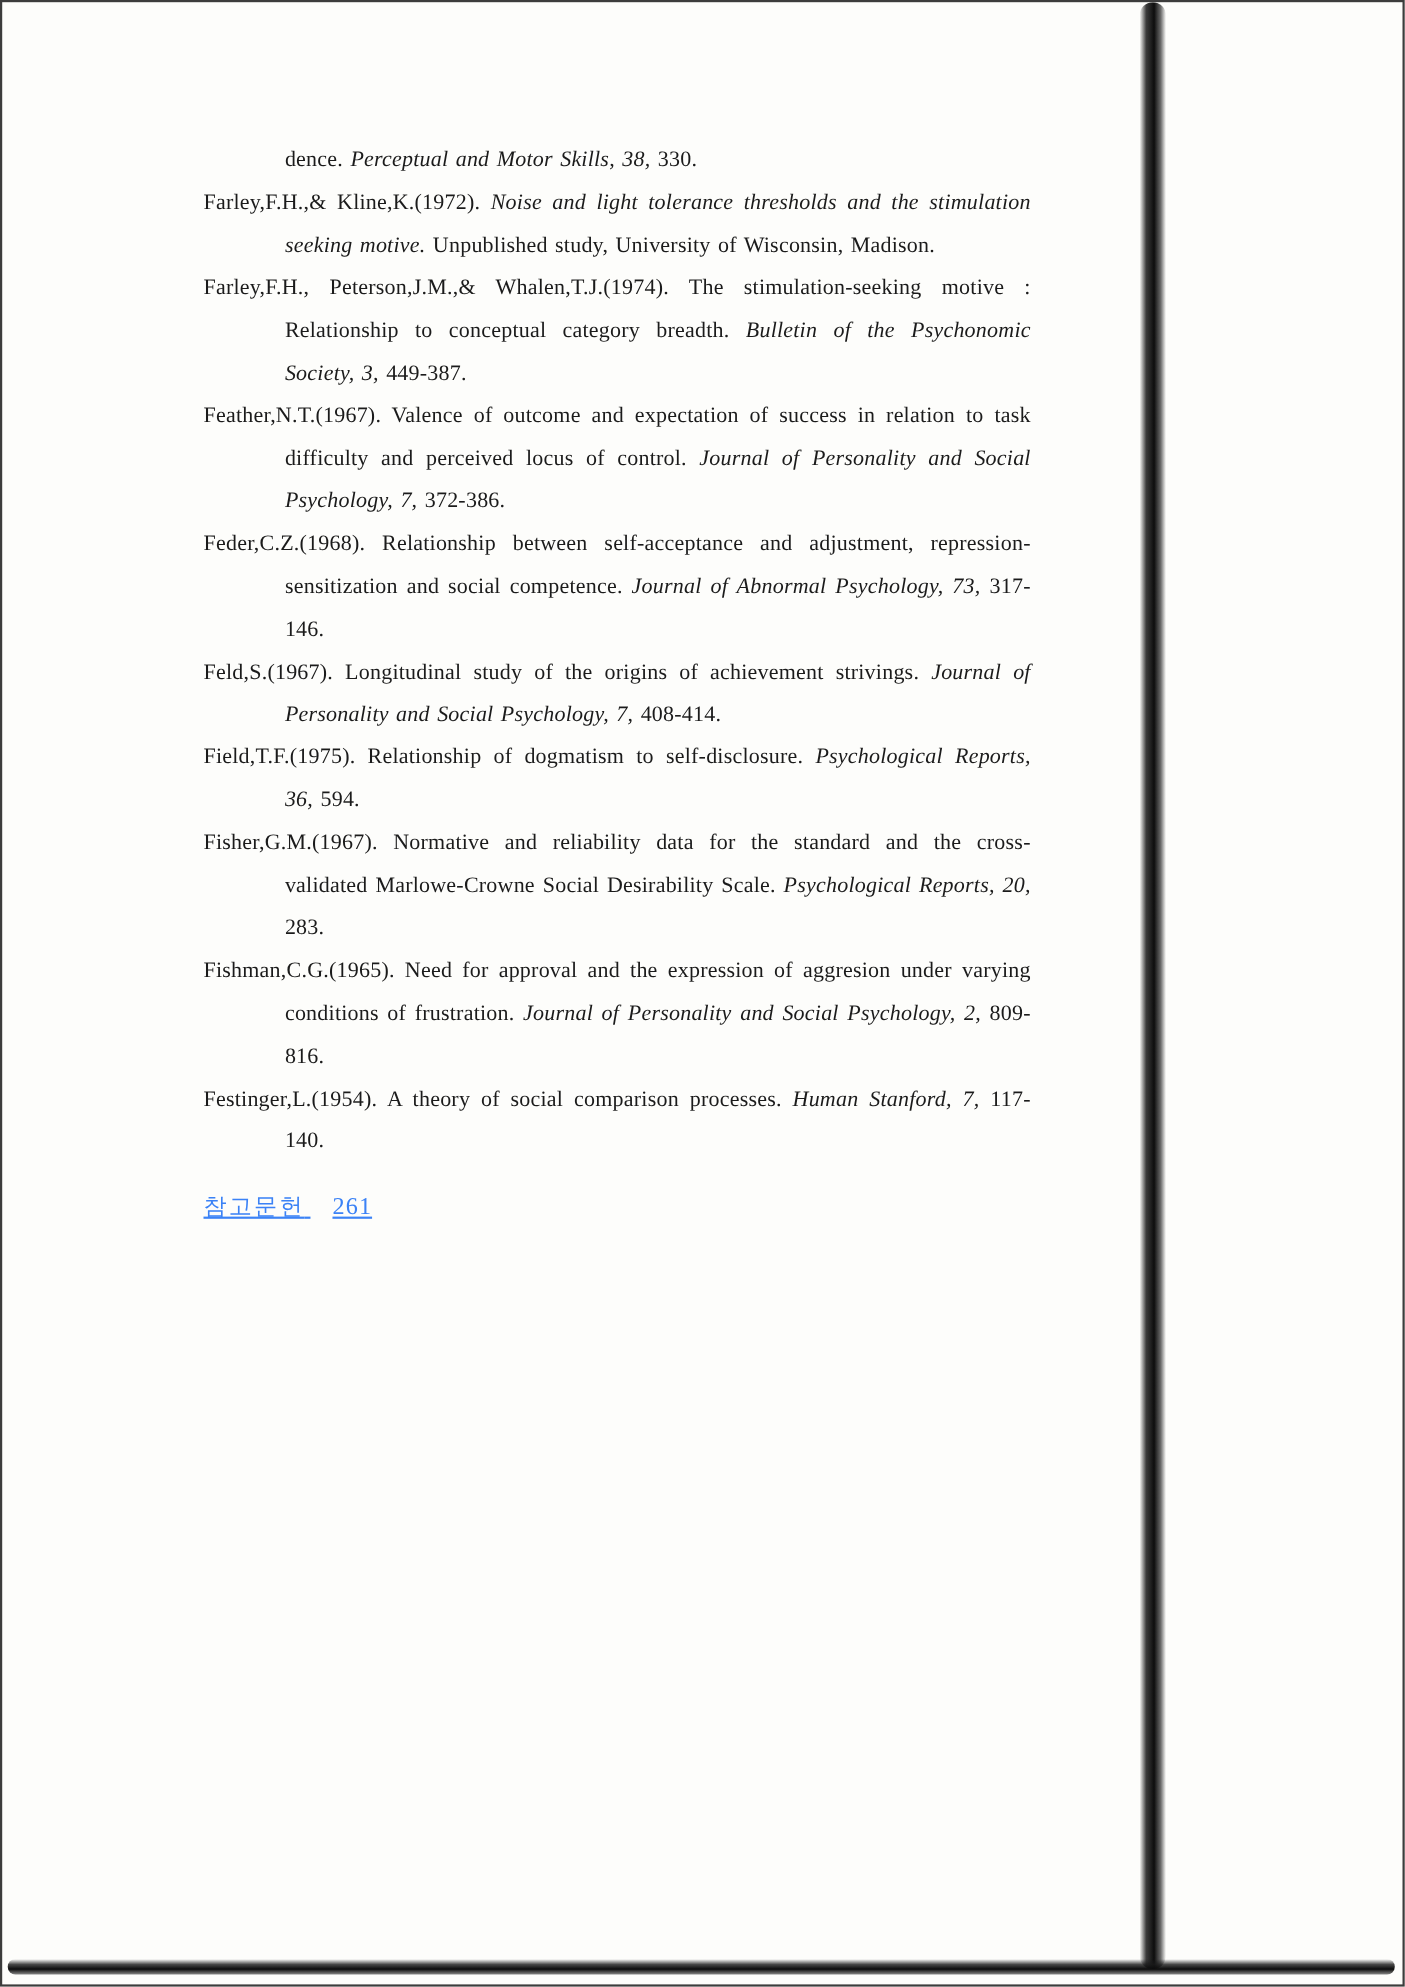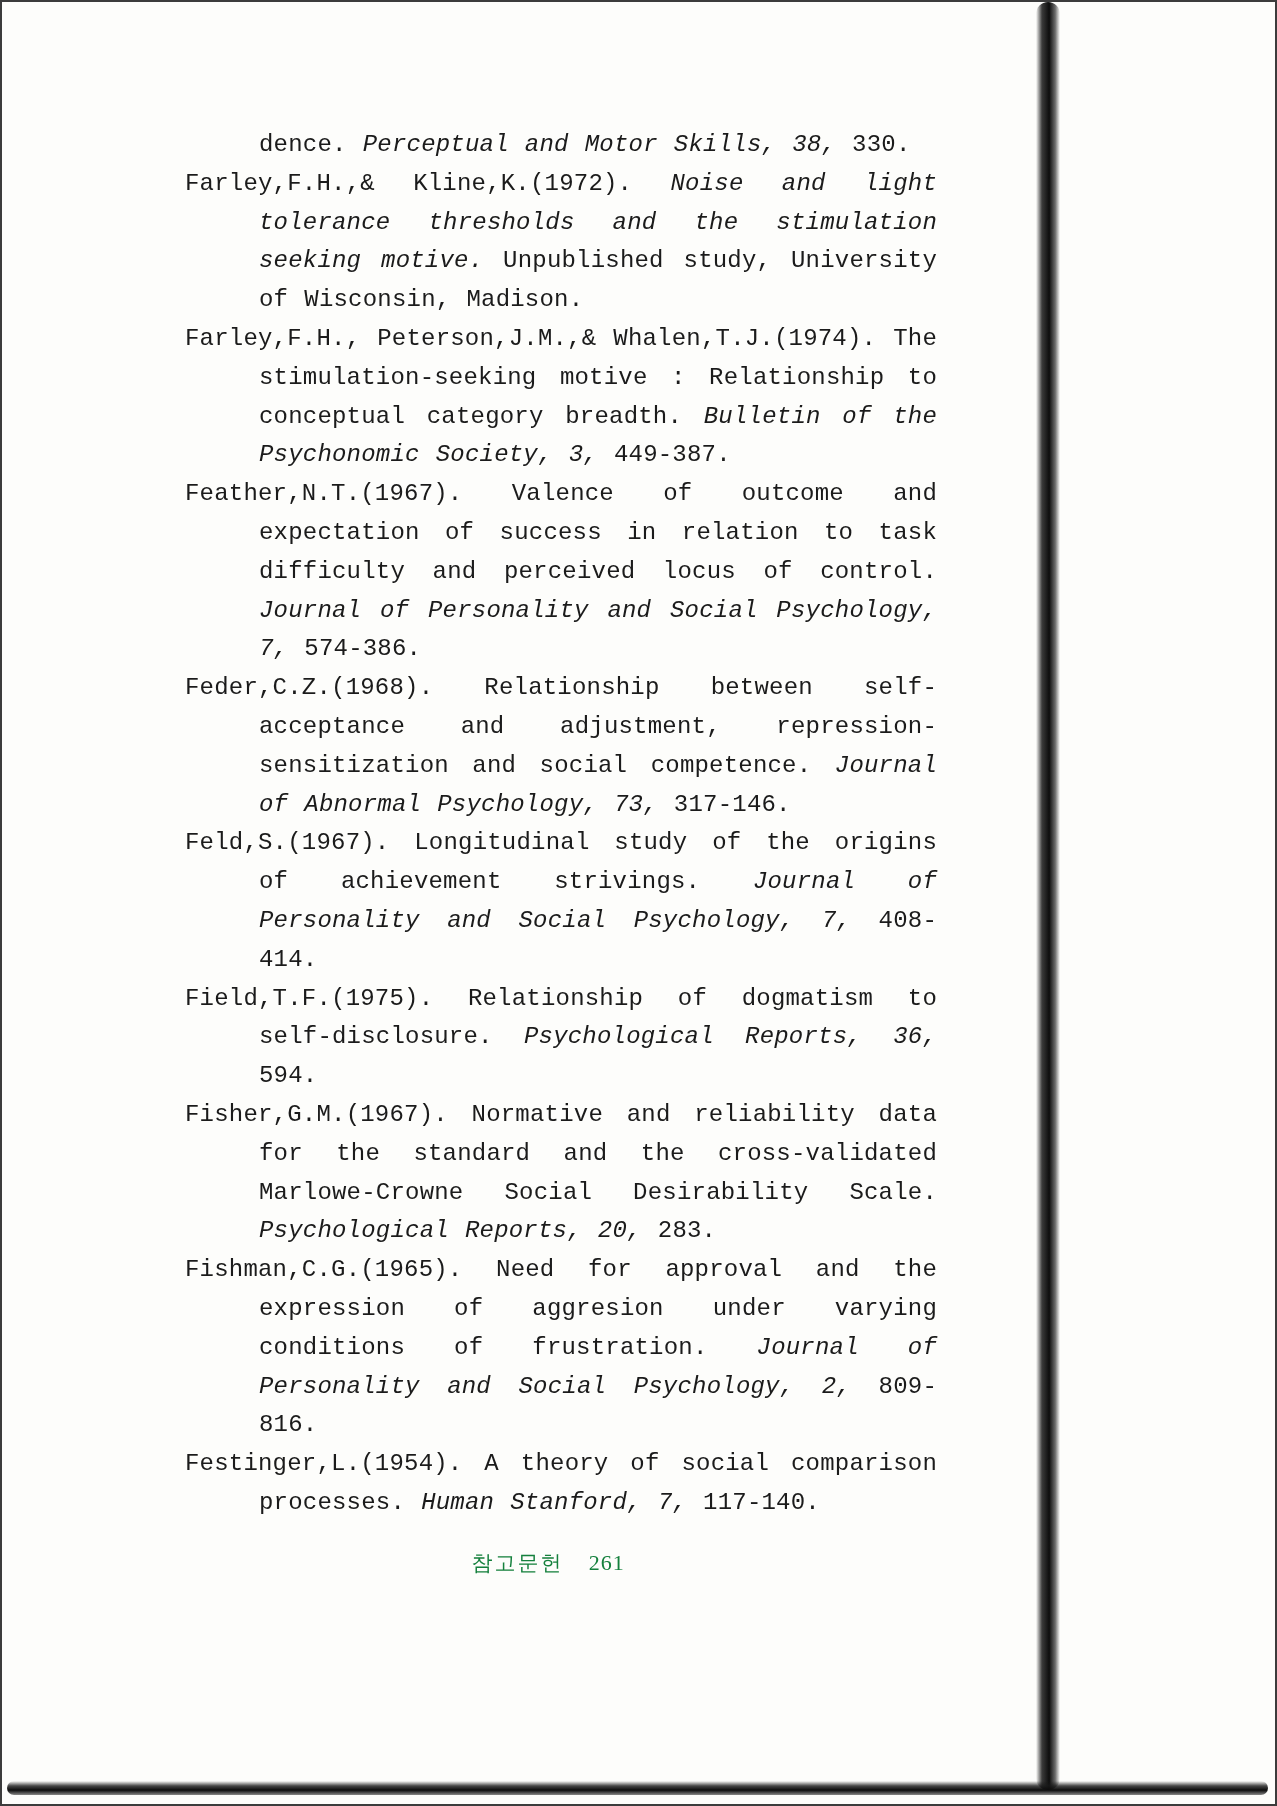--- a/index.html
+++ b/index.html
@@ -18,38 +18,38 @@
   }
 
   .content {
     position: absolute;
     left: 183px;
     top: 124px;
     width: 752px;
   }
 
   .refs p {
-    font-size: 24px;
+    font-size: 20px;
     line-height: 38.8px;
     text-align: justify;
     padding-left: 74px;
     text-indent: -74px;
     letter-spacing: 0.2px;
     word-spacing: 1.5px;
-    font-family: Liberation Mono, monospace;
   }
   .refs p.cont { text-indent: 0; }
   .refs .it { font-style: italic; }
 
   .footer {
     margin-top: 26px;
-    text-align: center;
+    text-align: left;
     padding-right: 26px;
     font-size: 21px;
-    color: #15803d;
+    color: #3b82f6;
+    text-decoration: underline;
   }
   .footer-label { letter-spacing: 2px; }
   .footer-num { margin-left: 20px; font-size: 22px; letter-spacing: 1px; }
 
   
   .edge-right {
     position: absolute;
     top: 0;
     left: 1034px;
     width: 24px;
@@ -79,21 +79,21 @@
 </head>
 <body>
 
 <div class="scan">
 
   <div class="content">
     <div class="refs">
         <p class="cont"><span class="rm">dence. </span><span class="it">Perceptual and Motor Skills, 38,</span><span class="rm"> 330.</span></p>
         <p><span class="rm">Farley,F.H.,&amp; Kline,K.(1972). </span><span class="it">Noise and light tolerance thresholds and the stimulation seeking motive.</span><span class="rm"> Unpublished study, University of Wisconsin, Madison.</span></p>
         <p><span class="rm">Farley,F.H., Peterson,J.M.,&amp; Whalen,T.J.(1974). The stimulation-seeking motive : Relationship to conceptual category breadth. </span><span class="it">Bulletin of the Psychonomic Society, 3,</span><span class="rm"> 449-387.</span></p>
-        <p><span class="rm">Feather,N.T.(1967). Valence of outcome and expectation of success in relation to task difficulty and perceived locus of control. </span><span class="it">Journal of Personality and Social Psychology, 7,</span><span class="rm"> 574-386.</span></p>
+        <p><span class="rm">Feather,N.T.(1967). Valence of outcome and expectation of success in relation to task difficulty and perceived locus of control. </span><span class="it">Journal of Personality and Social Psychology, 7,</span><span class="rm"> 372-386.</span></p>
         <p><span class="rm">Feder,C.Z.(1968). Relationship between self-acceptance and adjustment, repression-sensitization and social competence. </span><span class="it">Journal of Abnormal Psychology, 73,</span><span class="rm"> 317-146.</span></p>
         <p><span class="rm">Feld,S.(1967). Longitudinal study of the origins of achievement strivings. </span><span class="it">Journal of Personality and Social Psychology, 7,</span><span class="rm"> 408-414.</span></p>
         <p><span class="rm">Field,T.F.(1975). Relationship of dogmatism to self-disclosure. </span><span class="it">Psychological Reports, 36,</span><span class="rm"> 594.</span></p>
         <p><span class="rm">Fisher,G.M.(1967). Normative and reliability data for the standard and the cross-validated Marlowe-Crowne Social Desirability Scale. </span><span class="it">Psychological Reports, 20,</span><span class="rm"> 283.</span></p>
         <p><span class="rm">Fishman,C.G.(1965). Need for approval and the expression of aggresion under varying conditions of frustration. </span><span class="it">Journal of Personality and Social Psychology, 2,</span><span class="rm"> 809-816.</span></p>
         <p><span class="rm">Festinger,L.(1954). A theory of social comparison processes. </span><span class="it">Human Stanford, 7,</span><span class="rm"> 117-140.</span></p>
       </div>
 
     <div class="footer">
       <span class="footer-label">참고문헌</span>

